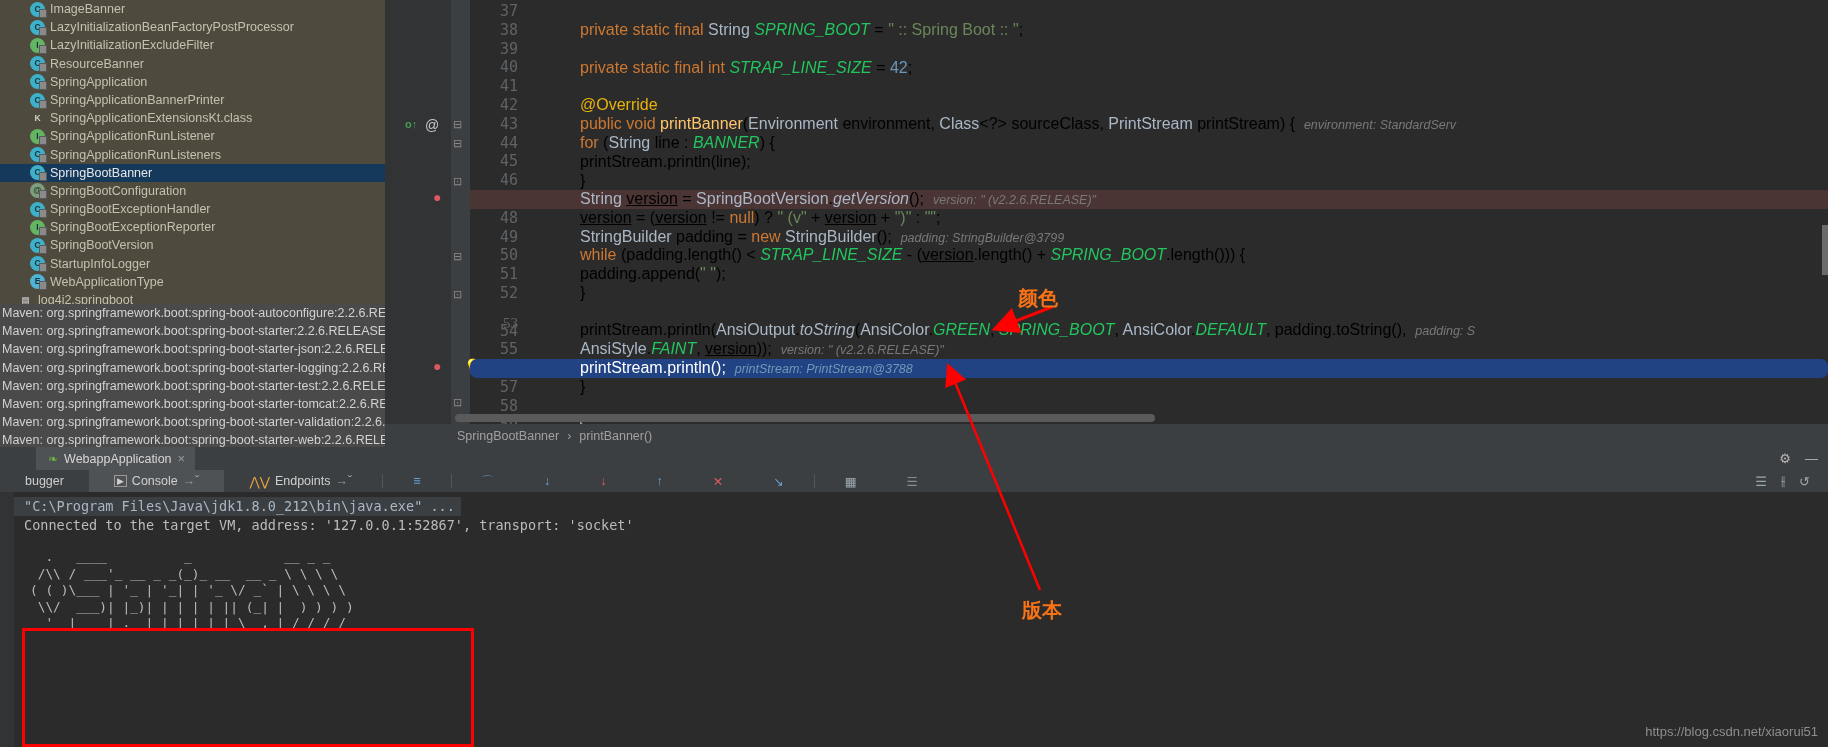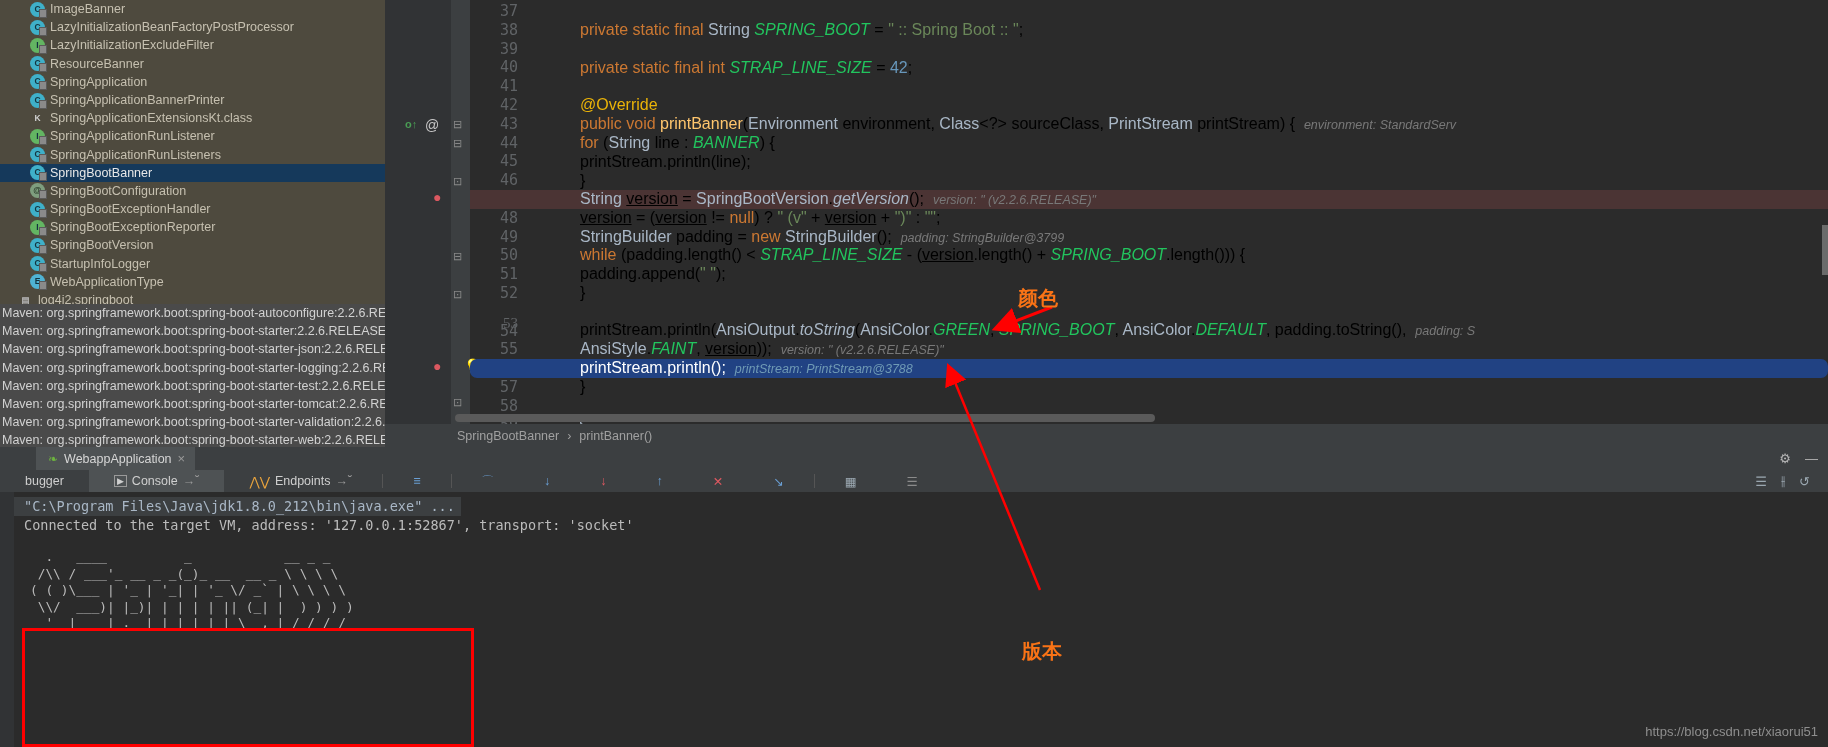--- a/index.html
+++ b/index.html
@@ -446,16 +446,16 @@
     <defs>
       <marker id="ah" markerWidth="9" markerHeight="9" refX="6" refY="4.5" orient="auto">
         <polygon points="0,0 9,4.5 0,9" fill="#ff0000"></polygon>
       </marker>
     </defs>
     <line x1="1052" y1="307" x2="1000" y2="327" stroke="#ff0000" stroke-width="3" marker-end="url(#ah)"></line>
     <line x1="1040" y1="590" x2="950" y2="370" stroke="#ff0000" stroke-width="2.5" marker-end="url(#ah)"></line>
   </svg>
 
   <div class="anno-label" style="left:1018px; top:285px;">颜色</div>
-  <div class="anno-label" style="left:1022px; top:597px;margin-top:41px;">版本</div>
+  <div class="anno-label" style="left:1022px; top:597px;">版本</div>
 
   <div class="watermark">https://blog.csdn.net/xiaorui51</div>
 </div>
 
 </body></html>

